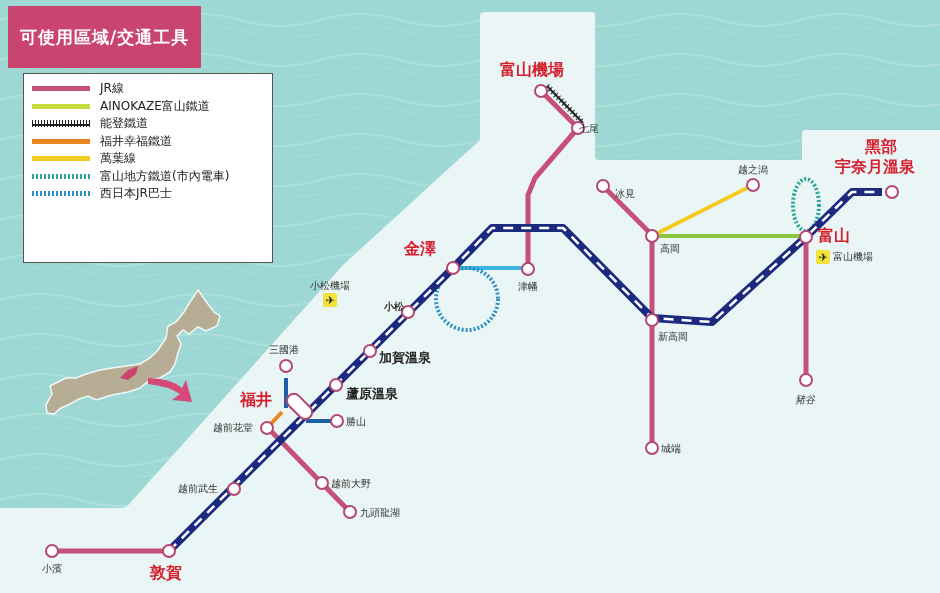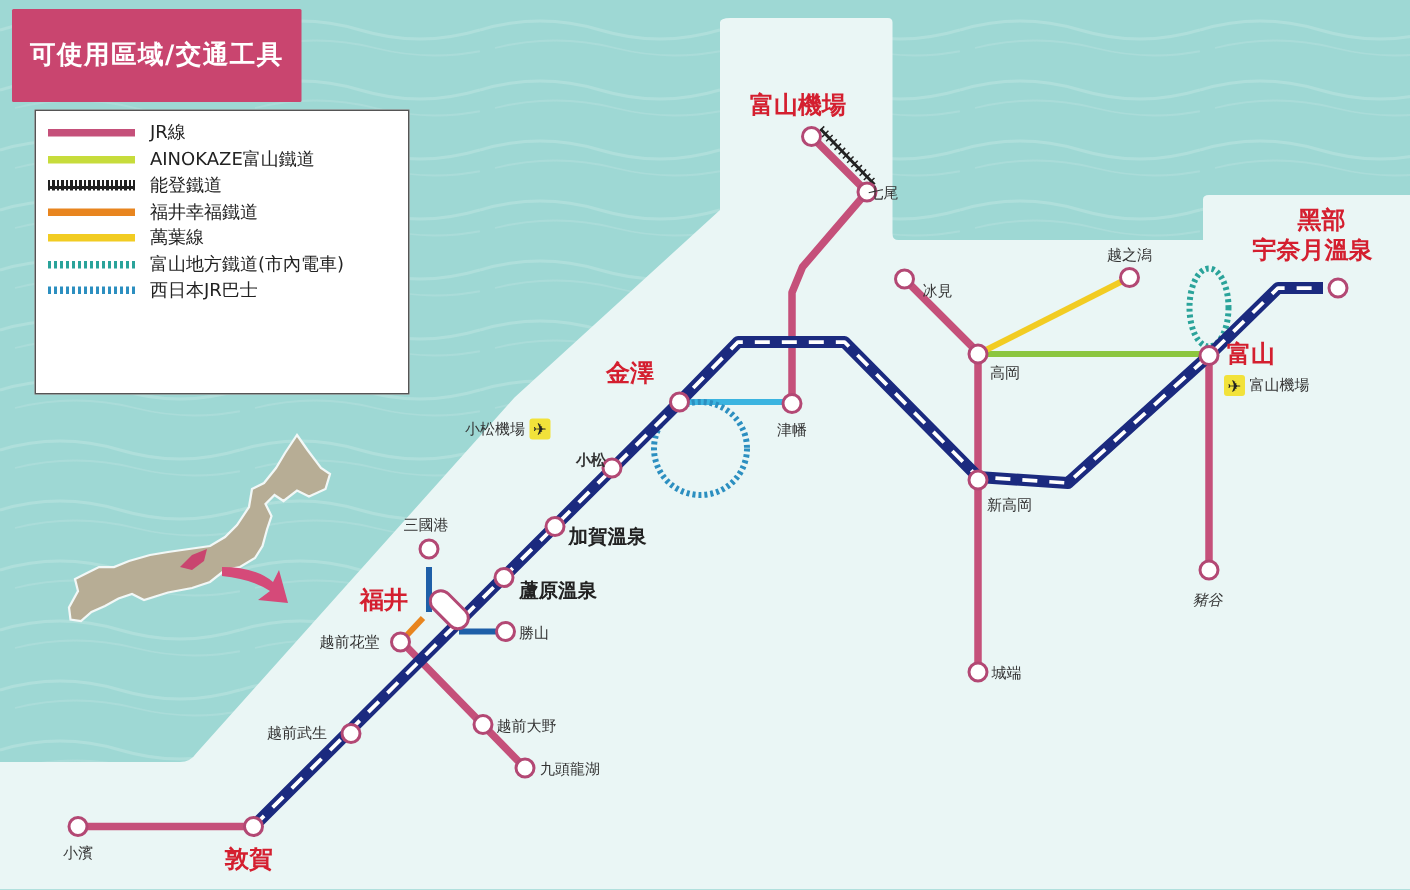--- a/index.html
+++ b/index.html
@@ -156,20 +156,20 @@
 <div class="lbl" style="left:269px;top:343px;">三國港</div>
 <div class="lbl lbl-red" style="left:240px;top:390px;">福井</div>
 <div class="lbl" style="left:346px;top:415px;">勝山</div>
 <div class="lbl" style="left:213px;top:421px;">越前花堂</div>
 <div class="lbl" style="left:331px;top:477px;">越前大野</div>
 <div class="lbl" style="left:360px;top:506px;">九頭龍湖</div>
 <div class="lbl" style="left:178px;top:482px;">越前武生</div>
 <div class="lbl lbl-red" style="left:150px;top:563px;">敦賀</div>
 <div class="lbl" style="left:42px;top:562px;">小濱</div>
 
-<div class="airport" style="left:310px;top:279px;">
+<div class="airport" style="left:310px;top:279px;flex-direction:column;">
   <span>小松機場</span>
   <span class="airport-icon">✈</span>
 </div>
 <div class="airport" style="left:813px;top:250px;">
   <span class="airport-icon">✈</span>
   <span>富山機場</span>
 </div>
 
 </body></html>

